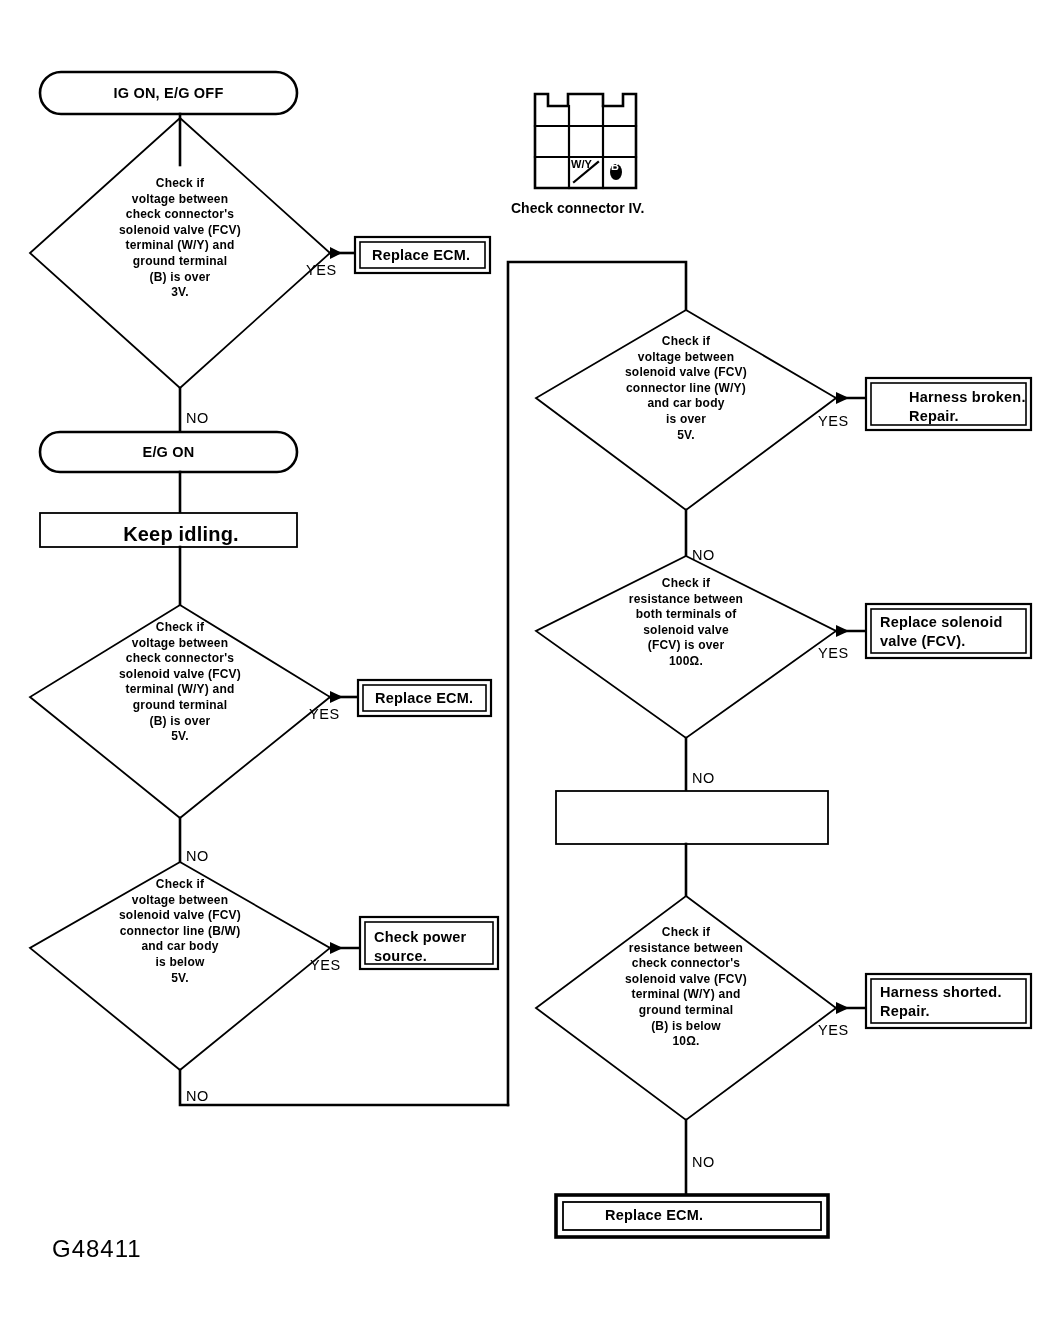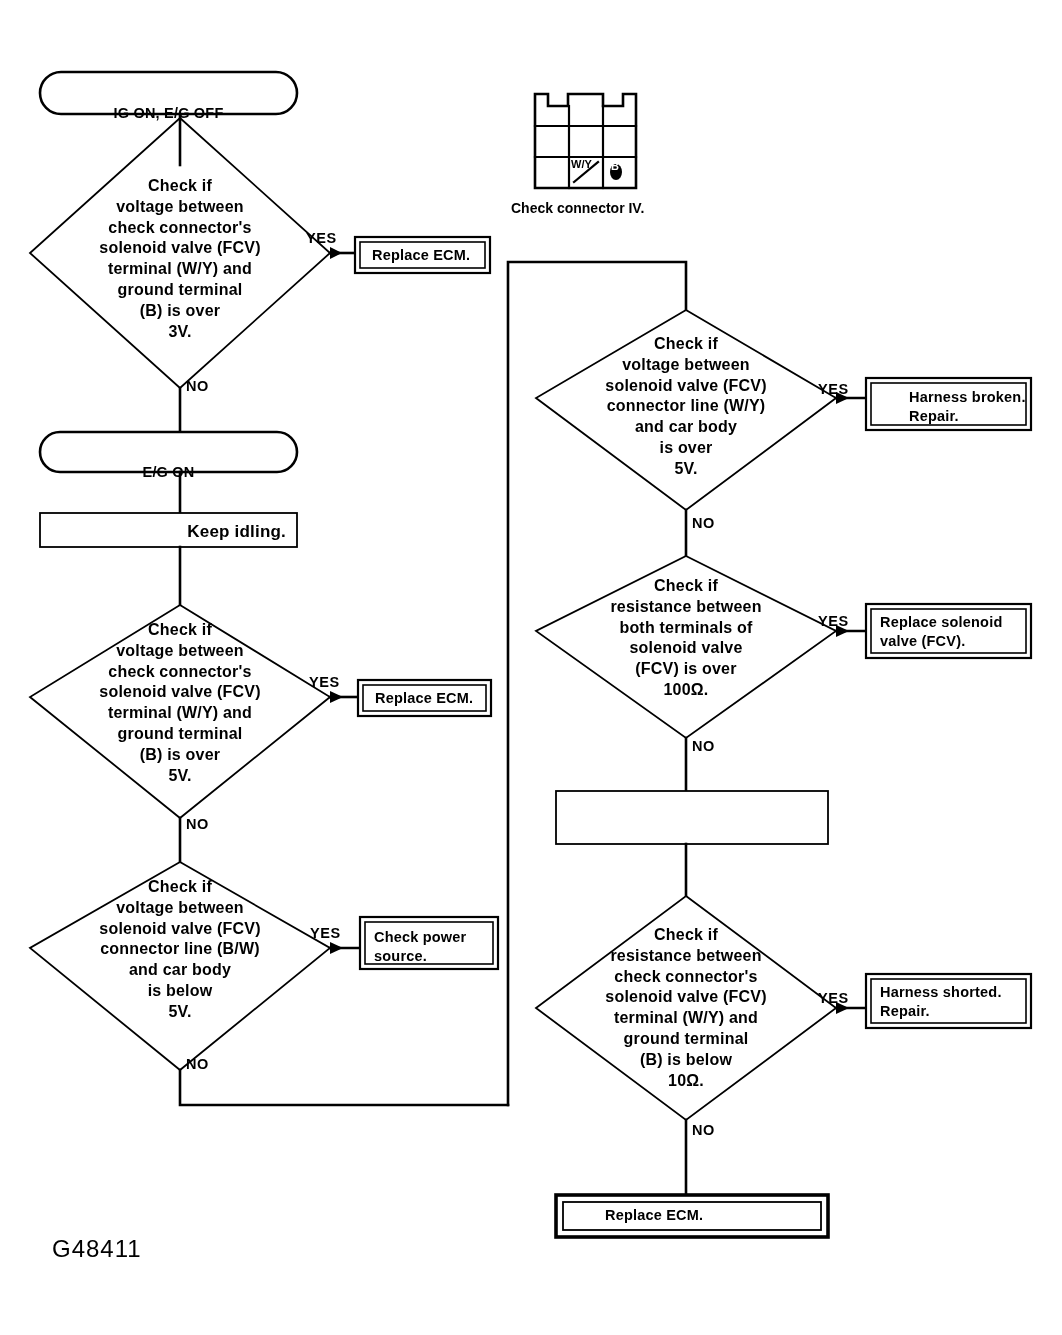--- a/index.html
+++ b/index.html
@@ -4,25 +4,25 @@
 <style>
   html,body{margin:0;padding:0;background:#ffffff;}
   body{width:1062px;height:1335px;position:relative;
        font-family:"Liberation Sans","DejaVu Sans",sans-serif;color:#000;}
   #stage{position:absolute;left:0;top:0;width:1062px;height:1335px;overflow:hidden;}
   svg.layer{position:absolute;left:0;top:0;width:1062px;height:1335px;}
 
   
   .tx{position:absolute;text-align:center;font-weight:bold;line-height:1.30;
       letter-spacing:.2px;color:#000;}
-  .diamond-text{font-size:16px;}
-  .term-text{font-size:14.5px;margin-top:20px;}
-  .proc-text{font-size:17px;text-align:right;}
+  .diamond-text{font-size:12px;}
+  .term-text{font-size:14.5px;}
+  .proc-text{font-size:20px;text-align:center;}
   .res-text{font-size:14.5px;text-align:left;}
-  .branch-lbl{position:absolute;font-size:14.5px;font-weight:bold;letter-spacing:.6px;}
+  .branch-lbl{position:absolute;font-size:14.5px;font-weight:normal;letter-spacing:.6px;margin-top:32px;}
   .caption{position:absolute;font-size:14px;font-weight:bold;}
   .footer{position:absolute;font-size:24px;font-weight:normal;letter-spacing:1px;
           font-family:"Liberation Sans","DejaVu Sans",sans-serif;}
   .cell-lbl{position:absolute;font-size:11px;font-weight:bold;}
 </style>
 </head>
 <body>
 
 <div id="stage">
 

